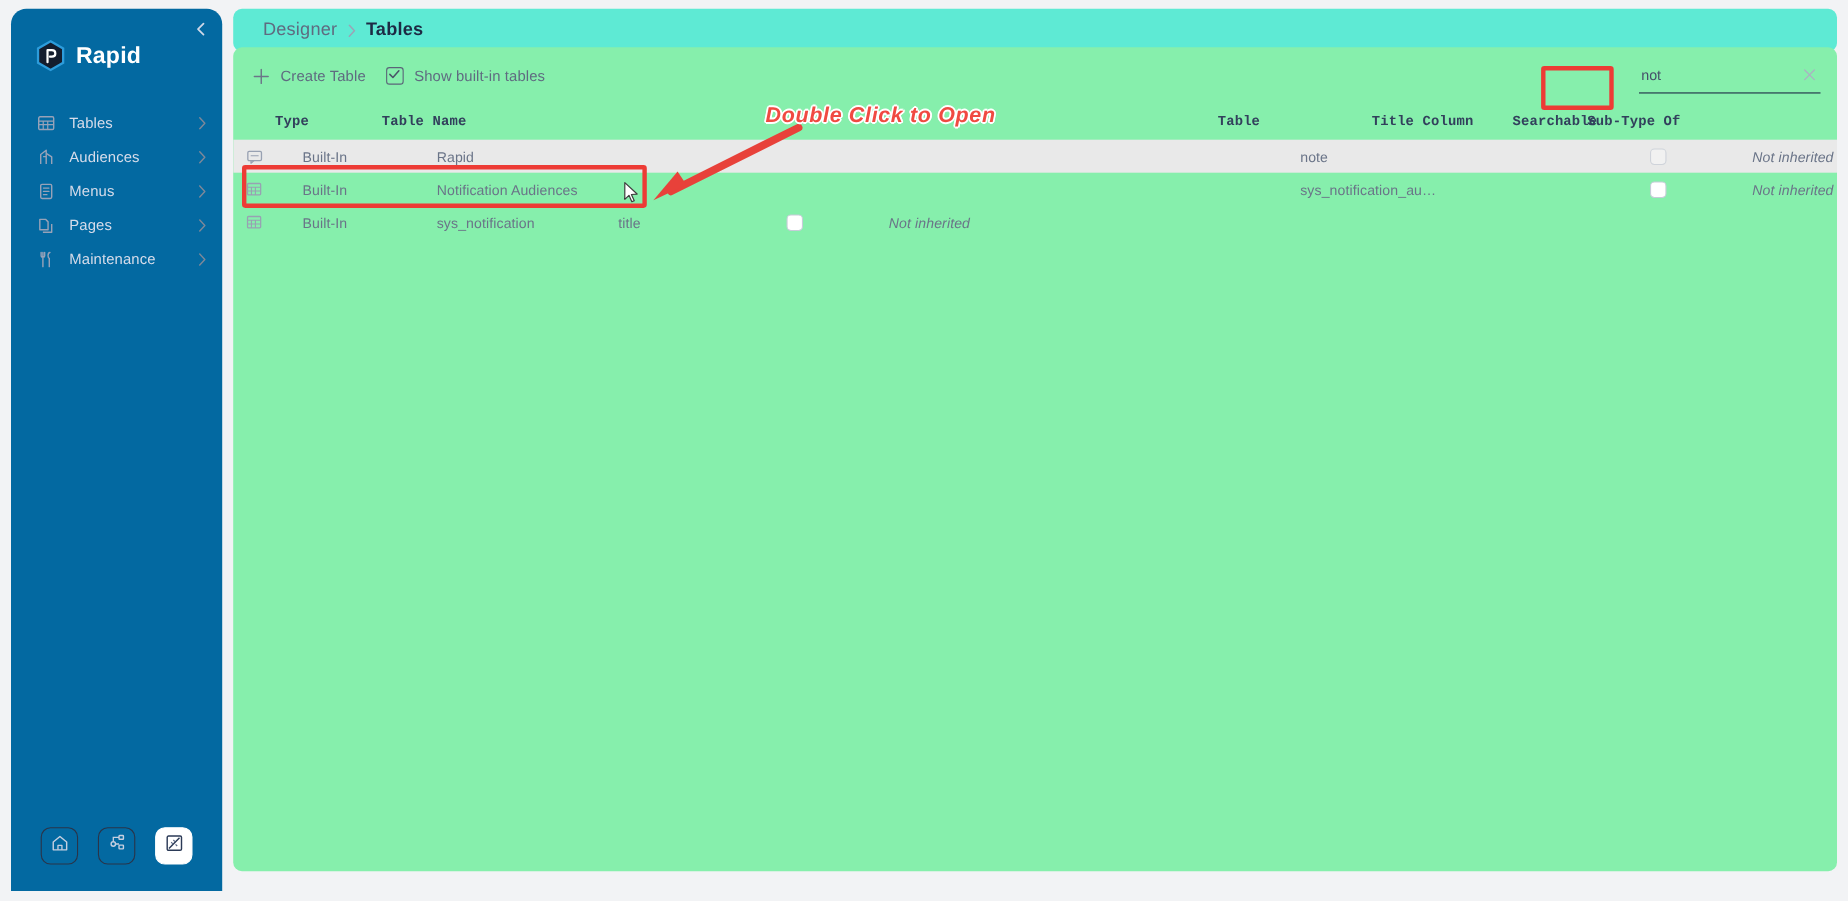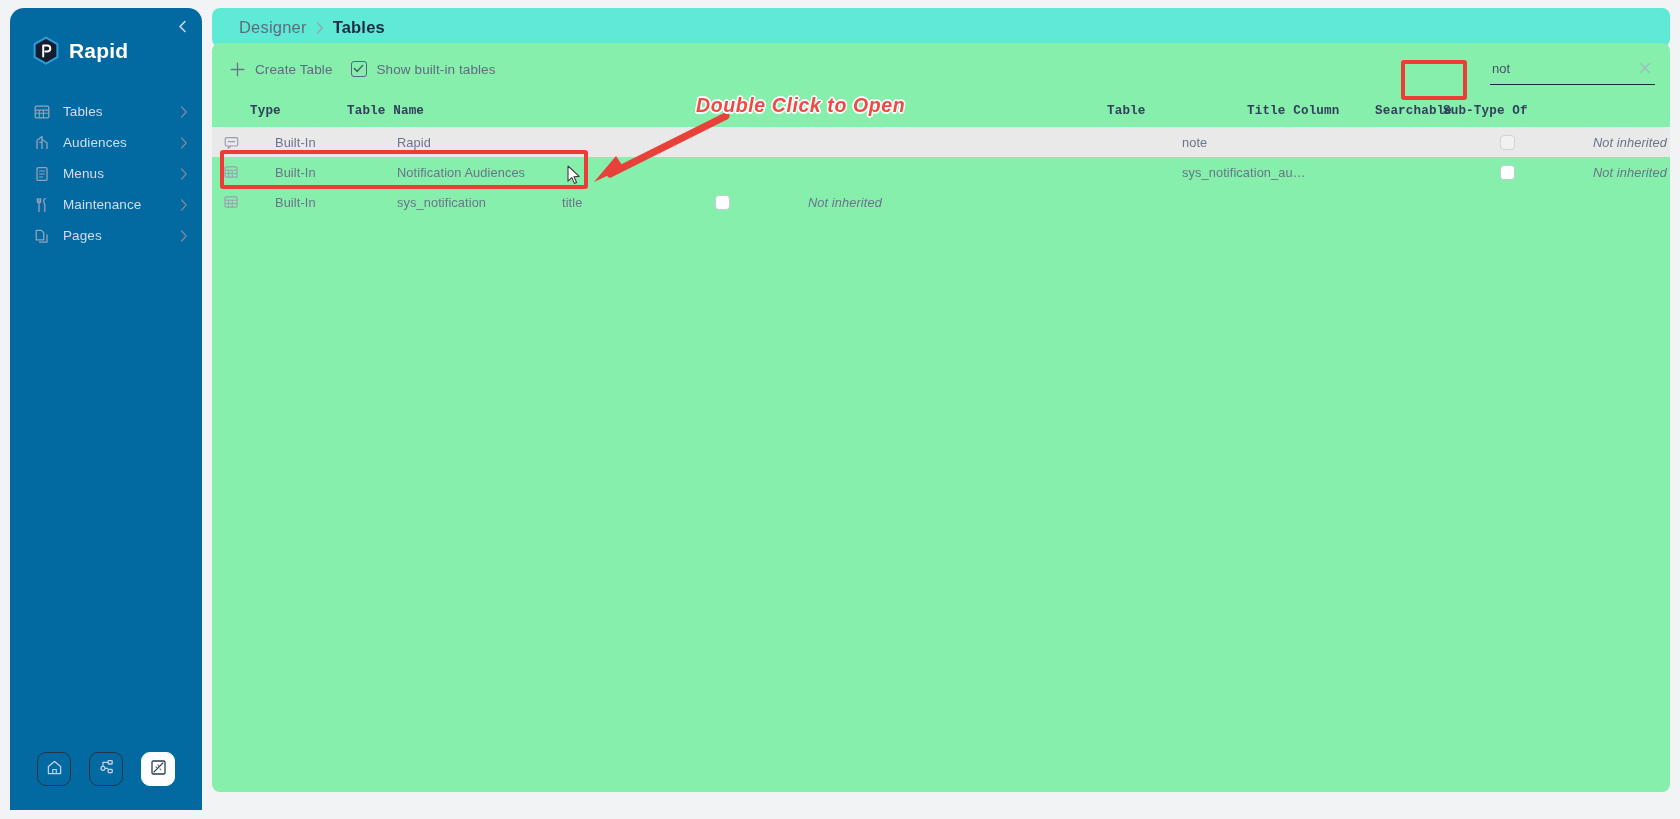--- a/index.html
+++ b/index.html
@@ -417,40 +417,40 @@
         <span class="nav-chevron">
           <svg width="8" height="12" viewBox="0 0 8 12" fill="none">
               <path d="M1.6 1L6.2 6L1.6 11" stroke="#7d8899" stroke-width="1.3" stroke-linecap="round" stroke-linejoin="round"></path>
             </svg>
         </span>
       </div>
 
       <div class="nav-item">
         <span class="nav-icon">
           <svg width="16" height="16" viewBox="0 0 16 16" fill="none">
-            <path d="M5 1.6v4.2M5 5.8v8.6M3.4 1.6v3.1c0 .7.7 1.1 1.6 1.1s1.6-.4 1.6-1.1V1.6" stroke="#97a2b8" stroke-width="1.3" stroke-linecap="round"></path>
-            <path d="M11.4 1.6c-1 0-1.7 1.3-1.7 3 0 1.2.5 2 1.1 2.4v7.4" stroke="#97a2b8" stroke-width="1.3" stroke-linecap="round"></path>
-          </svg>
-        </span>
-        <span class="nav-label">Maintenance</span>
+            <path d="M2.2 11.8V2.4h5.2l2.3 2.3v7.1H2.2z" stroke="#97a2b8" stroke-width="1.3" stroke-linejoin="round"></path>
+            <path d="M5 14.2h8V6.6" stroke="#97a2b8" stroke-width="1.3" stroke-linejoin="round"></path>
+          </svg>
+        </span>
+        <span class="nav-label">Pages</span>
         <span class="nav-chevron">
           <svg width="8" height="12" viewBox="0 0 8 12" fill="none">
               <path d="M1.6 1L6.2 6L1.6 11" stroke="#7d8899" stroke-width="1.3" stroke-linecap="round" stroke-linejoin="round"></path>
             </svg>
         </span>
       </div>
 
       <div class="nav-item">
         <span class="nav-icon">
           <svg width="16" height="16" viewBox="0 0 16 16" fill="none">
-            <path d="M2.2 11.8V2.4h5.2l2.3 2.3v7.1H2.2z" stroke="#97a2b8" stroke-width="1.3" stroke-linejoin="round"></path>
-            <path d="M5 14.2h8V6.6" stroke="#97a2b8" stroke-width="1.3" stroke-linejoin="round"></path>
-          </svg>
-        </span>
-        <span class="nav-label">Pages</span>
+            <path d="M5 1.6v4.2M5 5.8v8.6M3.4 1.6v3.1c0 .7.7 1.1 1.6 1.1s1.6-.4 1.6-1.1V1.6" stroke="#97a2b8" stroke-width="1.3" stroke-linecap="round"></path>
+            <path d="M11.4 1.6c-1 0-1.7 1.3-1.7 3 0 1.2.5 2 1.1 2.4v7.4" stroke="#97a2b8" stroke-width="1.3" stroke-linecap="round"></path>
+          </svg>
+        </span>
+        <span class="nav-label">Maintenance</span>
         <span class="nav-chevron">
           <svg width="8" height="12" viewBox="0 0 8 12" fill="none">
               <path d="M1.6 1L6.2 6L1.6 11" stroke="#7d8899" stroke-width="1.3" stroke-linecap="round" stroke-linejoin="round"></path>
             </svg>
         </span>
       </div>
 
     </div>
 
     <div class="sidebar-footer">

